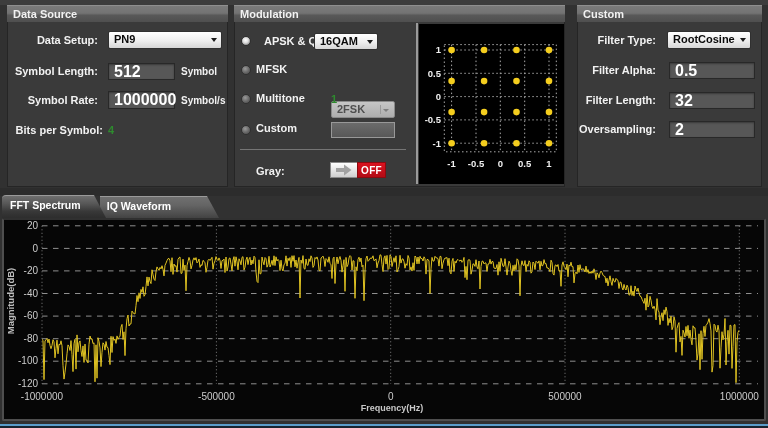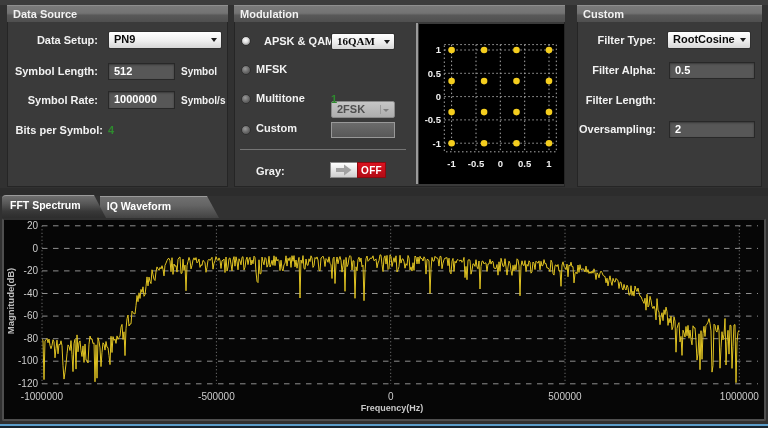--- a/index.html
+++ b/index.html
@@ -6,21 +6,21 @@
 #root{position:relative;width:768px;height:428px;background:#313131;}
 .abs{position:absolute;}
 .topstrip{left:0;top:0;width:768px;height:5px;background:#3d3d3d;}
 .panel{top:5px;height:182px;background:#3a3a3a;border:1px solid #252525;border-top:none;}
 .ptitle{position:absolute;left:-1px;top:0;right:-1px;height:17px;
  background:linear-gradient(#7b7b7b,#737373 45%,#585858 58%,#4f4f4f);
  border-top:1px solid #8f8f8f;color:#f2f2f2;font-size:11px;font-weight:bold;
  line-height:17px;padding-left:6px;}
 .lbl{color:#f2f2f2;font-size:11px;font-weight:bold;text-align:right;line-height:13px;}
 .lbl2{color:#f2f2f2;font-size:11px;font-weight:bold;line-height:13px;}
-.tbox{background:#575757;border:1px solid #282828;color:#fff;font-size:11px;
+.tbox{background:#575757;border:1px solid #282828;color:#fff;font-size:16px;
  font-weight:bold;line-height:15px;padding-left:5px;
  box-shadow:inset 0 1px 2px rgba(0,0,0,.35);}
 .ddw{background:linear-gradient(#ffffff,#eeeeee 55%,#d6d6d6);border:1px solid #303030;
  border-radius:2px;color:#0a0a0a;font-size:11px;font-weight:bold;line-height:15px;
  padding-left:5px;}
 .ddw:after{content:"";position:absolute;right:4px;top:50%;margin-top:-2px;
  border-left:3px solid transparent;border-right:3px solid transparent;
  border-top:4px solid #1a1a1a;}
 .ddd{background:linear-gradient(#c6c6c6,#adadad);border:1px solid #8a8a8a;
  border-radius:2px;color:#4f4f4f;font-size:11px;font-weight:bold;line-height:15px;
@@ -51,21 +51,21 @@
 <div class="abs tbox" style="left:108px;top:91px;width:67px;height:18px;">1000000</div>
 <div class="abs lbl2" style="left:181px;top:94px;font-size:10px;">Symbol/s</div>
 <div class="abs lbl" style="left:6px;top:124px;width:97px;">Bits per Symbol:</div>
 <div class="abs green" style="left:108px;top:124px;">4</div>
 
 <div class="abs panel" style="left:234px;width:331px;">
       <div class="ptitle">Modulation</div>
     </div>
 <div class="abs radio on" style="left:241px;top:36px;"></div>
 <div class="abs lbl2" style="left:264px;top:35px;">APSK &amp; QAM</div>
-<div class="abs ddw" style="left:331px;top:33px;width:64px;height:17px;font-family:Liberation Serif, serif;">16QAM</div>
+<div class="abs ddw" style="left:314px;top:33px;width:64px;height:17px;">16QAM</div>
 <div class="abs radio" style="left:241px;top:65px;"></div>
 <div class="abs lbl2" style="left:256px;top:63px;">MFSK</div>
 <div class="abs ddd" style="left:331px;top:61px;width:64px;height:17px;margin-top:40px;">2FSK</div>
 <div class="abs radio" style="left:241px;top:94px;"></div>
 <div class="abs lbl2" style="left:256px;top:92px;">Multitone</div>
 <div class="abs green" style="left:331px;top:93px;">1</div>
 <div class="abs radio" style="left:241px;top:125px;"></div>
 <div class="abs lbl2" style="left:256px;top:122px;">Custom</div>
 <div class="abs" style="left:331px;top:122px;width:64px;height:16px;
  background:linear-gradient(#6b6b6b,#585858);border:1px solid #989898;"></div>
@@ -126,20 +126,21 @@
     </svg>
 
 <div class="abs panel" style="left:577px;width:185px;">
       <div class="ptitle">Custom</div>
     </div>
 <div class="abs lbl" style="left:556px;top:34px;width:100px;">Filter Type:</div>
 <div class="abs ddw" style="left:667px;top:31px;width:84px;height:18px;">RootCosine</div>
 <div class="abs lbl" style="left:556px;top:64px;width:100px;">Filter Alpha:</div>
 <div class="abs tbox" style="left:669px;top:62px;width:86px;height:17px;">0.5</div>
 <div class="abs lbl" style="left:556px;top:94px;width:100px;">Filter Length:</div>
+<div class="abs tbox" style="left:669px;top:92px;width:86px;height:17px;">32</div>
 <div class="abs lbl" style="left:556px;top:123px;width:100px;">Oversampling:</div>
 <div class="abs tbox" style="left:669px;top:121px;width:86px;height:17px;">2</div>
 
 <div class="abs" style="left:0px;top:188px;width:768px;height:8px;background:#2c2c2c;"></div>
 <div class="abs" style="left:100px;top:196px;width:119px;height:22px;
  background:linear-gradient(#707070,#646464 40%,#434343);
  clip-path:polygon(0 0,107px 0,119px 22px,0 22px);
  border-top:1px solid #9a9a9a;"></div>
 <div class="abs" style="left:104px;top:196px;width:70px;height:28px;color:#fff;
  font-size:10.5px;font-weight:bold;line-height:21px;text-align:center;white-space:nowrap;">IQ Waveform</div>

